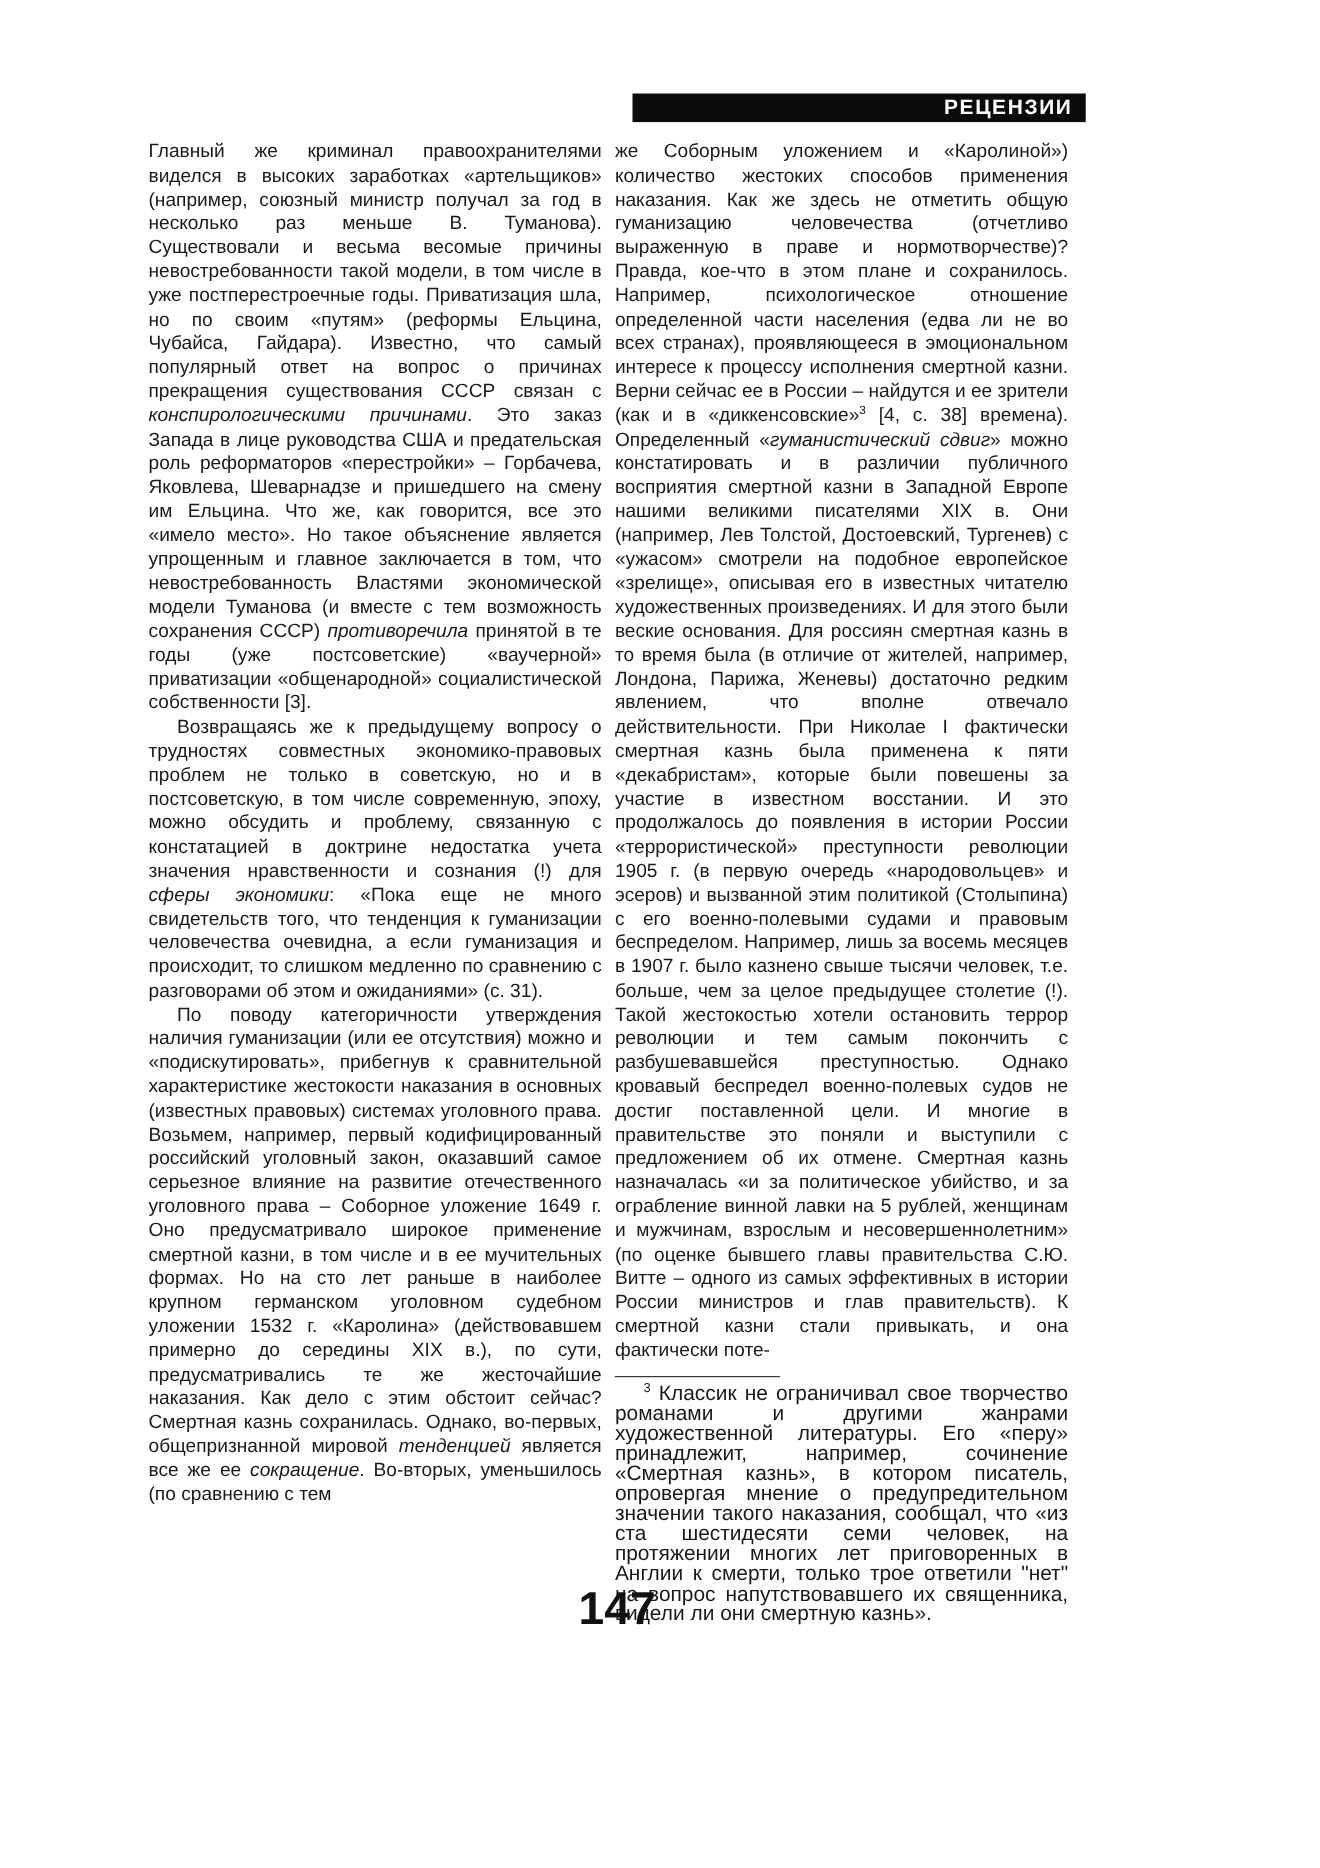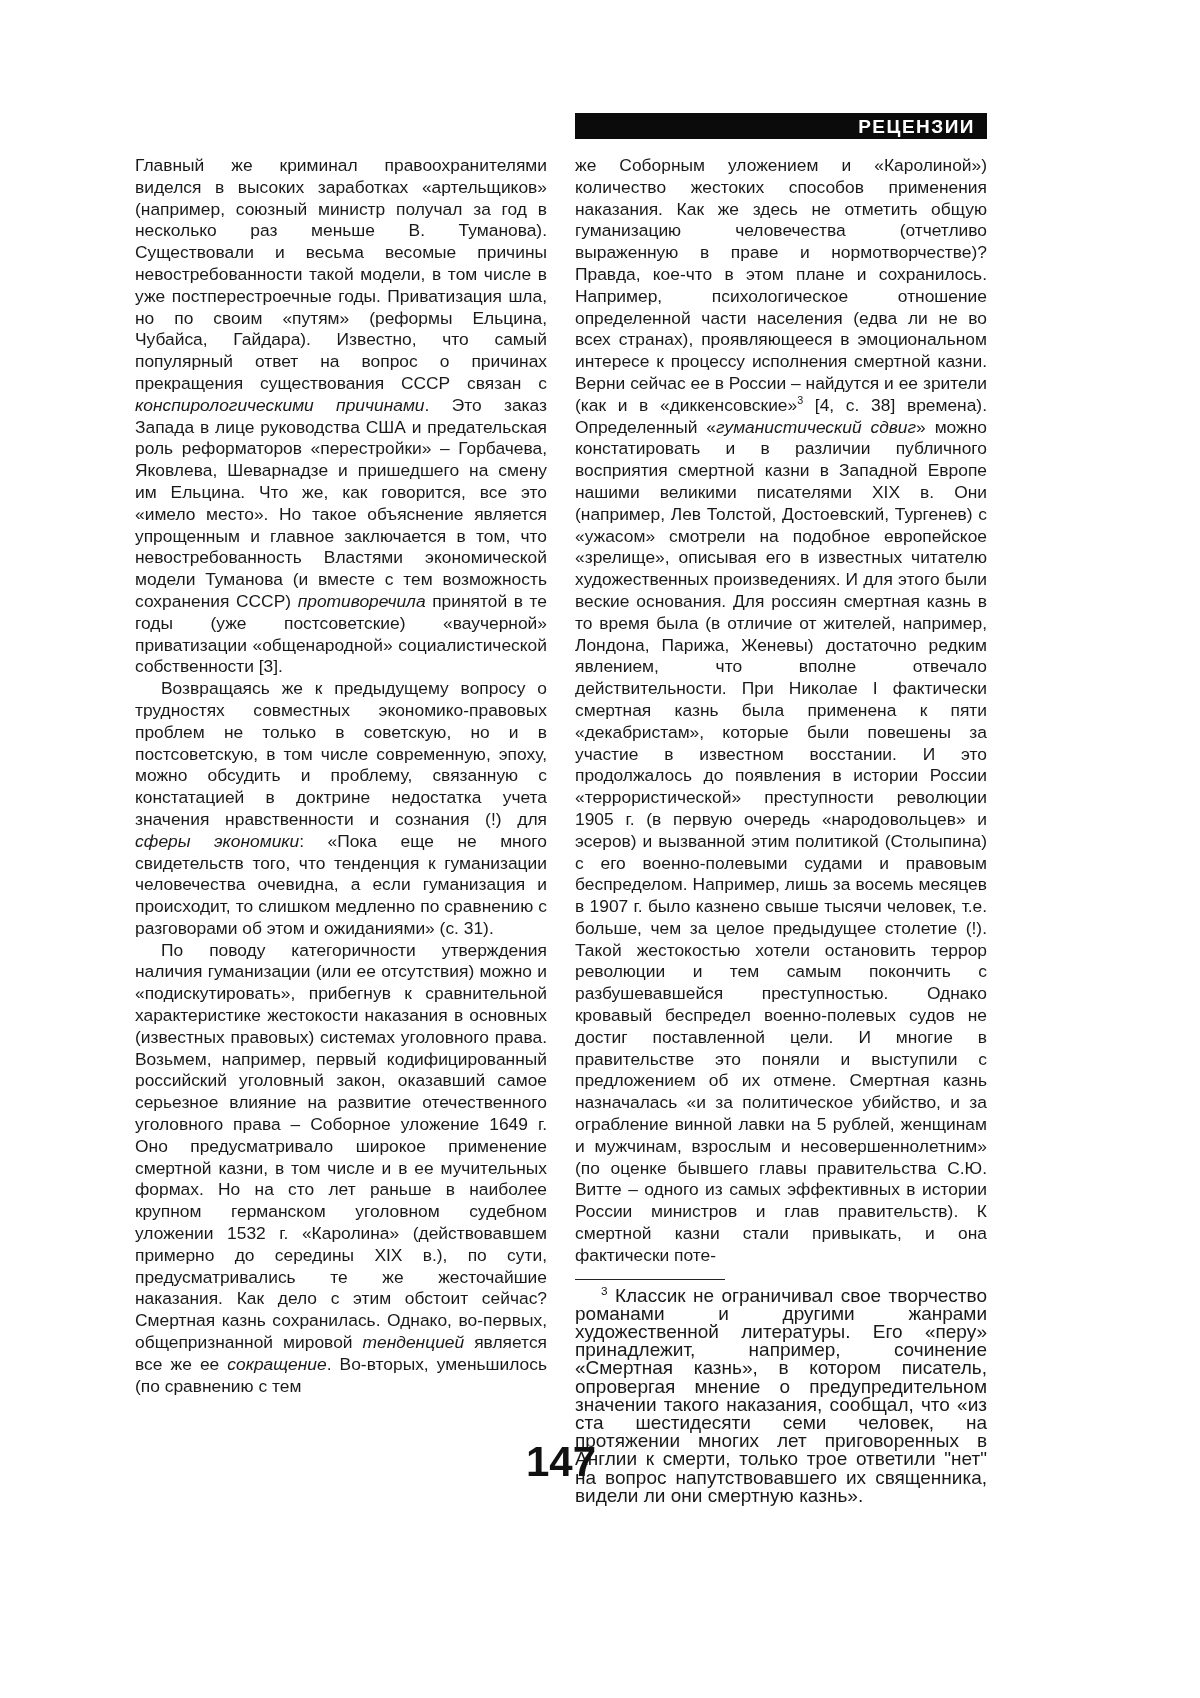--- a/index.html
+++ b/index.html
@@ -10,42 +10,41 @@
     background: #ffffff;
     font-family: "Liberation Sans", sans-serif;
     color: #191919;
     overflow: hidden;
   }
   .content {
     position: absolute;
     left: 135px;
     top: 85px;
     width: 852px;
-    margin-top: 28px;
   }
   .header-row {
     display: flex;
     justify-content: flex-end;
     margin-bottom: 16px;
   }
   .header-bar {
     width: 412px;
     height: 26px;
     box-sizing: border-box;
     background: #0b0b0b;
     color: #ffffff;
     font-weight: bold;
     font-size: 19px;
     letter-spacing: 1.5px;
     text-align: right;
     padding: 3px 12px 0 0;
   }
   .columns {
     display: flex;
-    gap: 28px;
+    gap: 12px;
   }
   .col {
     width: 412px;
     font-size: 17.4px;
     line-height: 21.8px;
     text-align: justify;
     hyphens: auto;
   }
   .para { margin: 0; }
   .para.indent { text-indent: 26px; }

